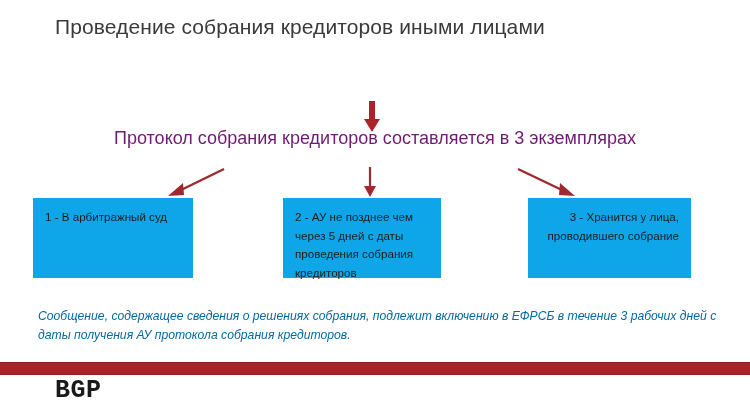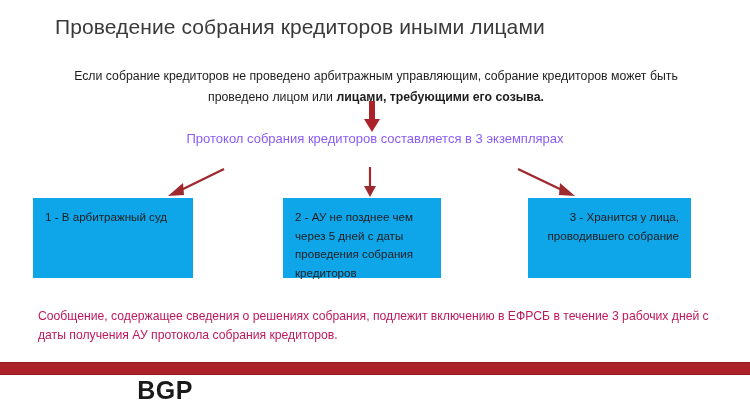--- a/index.html
+++ b/index.html
@@ -57,23 +57,23 @@
     height: 31px;
   }
 
   
   #protocol-text {
     position: absolute;
     left: 75px;
     top: 129px;
     width: 600px;
     text-align: center;
-    font-size: 13px;
+    font-size: 18px;
     line-height: 19px;
-    color: #8b5cf6;
+    color: #701a75;
   }
 
   
   .connector {
     position: absolute;
     pointer-events: none;
   }
   #arrow-left  { left: 160px; top: 163px; width: 70px;  height: 38px; }
   #arrow-mid   { left: 358px; top: 163px; width: 24px;  height: 38px; }
   #arrow-right { left: 512px; top: 163px; width: 72px;  height: 38px; }
@@ -95,21 +95,22 @@
   #box-3 { left: 528px; width: 163px; text-align: right; }
 
   
   #footnote-text {
     position: absolute;
     left: 38px;
     top: 307px;
     width: 680px;
     font-size: 12.2px;
     line-height: 19px;
-    color: #be185d;
+    color: #0369a1;
+    font-style: italic;
   }
 
   
   #red-band {
     position: absolute;
     left: 0;
     top: 362px;
     width: 750px;
     height: 11px;
     background: #ab2328;
@@ -123,40 +124,38 @@
     left: 55px;
     top: 378px;
     width: 220px;
   }
   #logo-mark {
     font-size: 25px;
     font-weight: bold;
     letter-spacing: 0.5px;
     color: #1a1a1a;
     line-height: 25px;
-    font-family: Liberation Sans, sans-serif;
-    text-align: center;
+    font-family: Liberation Mono, monospace;
   }
   #logo-sub {
     font-size: 10.5px;
     letter-spacing: 3.1px;
     color: #1a1a1a;
     line-height: 14px;
     margin-top: 18px;
     font-family: "Liberation Sans", "DejaVu Sans", sans-serif;
   }
 </style>
 </head>
 <body>
 
 <div id="slide">
 
   <div id="slide-title">Проведение собрания кредиторов иными лицами</div>
 
-  <div id="intro-text"><span>Если собрание кредиторов не проведено арбитражным управляющим, собрание кредиторов может быть проведено лицом или </span><span class="bold">лицами, требующими его созыва.</span></div>
 
   <div id="big-arrow">
     <svg width="16" height="31" viewBox="0 0 16 31" xmlns="http://www.w3.org/2000/svg">
       <polygon points="5,0 11,0 11,18 16,18 8,31 0,18 5,18" fill="#ab2328"></polygon>
     </svg>
   </div>
 
   <div id="protocol-text">Протокол собрания кредиторов составляется в 3 экземплярах</div>
 
   <div class="connector" id="arrow-left">

